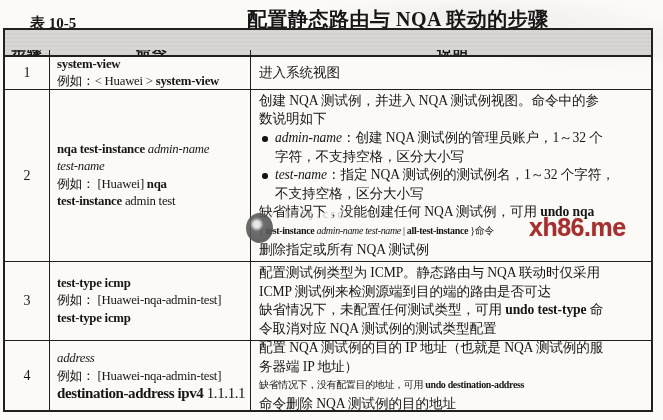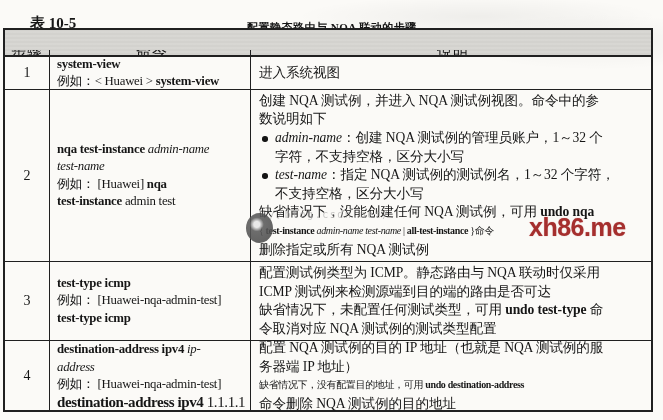--- a/index.html
+++ b/index.html
@@ -13,21 +13,21 @@
     margin:0 auto;
     color:#161616;
     overflow:hidden;
     background:
       radial-gradient(ellipse 260px 30px at 72% 4%, rgba(0,0,0,0.05), transparent 70%),
       radial-gradient(ellipse 200px 40px at 90% 10%, rgba(0,0,0,0.04), transparent 70%),
       #fbfaf7;
   }
   .title-row{position:absolute;top:4px;left:0;width:100%;height:22px;}
   .title-label{position:absolute;left:30px;top:2px;font-weight:bold;font-size:15px;margin-top:8px;}
-  .title-caption{position:absolute;left:247px;top:16px;font-weight:bold;font-size:11px;letter-spacing:0.5px;}
+  .title-caption{position:absolute;left:247px;top:2px;font-weight:bold;font-size:20px;letter-spacing:0.5px;}
 
   .tbl{
     position:absolute;left:3px;top:28px;width:650px;height:384px;
     border:2px solid #202020;
     box-sizing:border-box;
     display:flex;flex-direction:column;
     background:transparent;
   }
   .tr{display:flex;border-bottom:1.5px solid #202020;box-sizing:border-box;}
   .tr:last-child{border-bottom:none;}
@@ -36,21 +36,21 @@
   .td-step{width:45px;flex:none;display:flex;align-items:center;justify-content:center;font-size:14px;}
   .td-cmd{width:201px;flex:none;display:flex;flex-direction:column;justify-content:center;
           padding:2px 3px 2px 7px;font-size:12.8px;line-height:17.5px;letter-spacing:-0.25px;}
   .td-desc{flex:1;display:flex;flex-direction:column;justify-content:center;
            padding:2px 4px 2px 8px;font-size:13.6px;line-height:18.6px;letter-spacing:-0.1px;}
   .tr-header{height:27px;background:
       repeating-linear-gradient(0deg, rgba(0,0,0,0.02) 0 2px, rgba(255,255,255,0.02) 2px 4px),
       #d7d6d2;
       border-bottom:2px solid #202020;}
   .tr-header .td{display:flex;align-items:center;justify-content:center;
-      font-weight:normal;font-size:15px;letter-spacing:1px;margin-top:20px;}
+      font-weight:bold;font-size:15px;letter-spacing:1px;margin-top:20px;}
   .tr-1{height:33px;}
   .tr-2{height:172px;}
   .tr-3{height:80px;}
   .tr-4{height:70px;}
 
   .line,.bullet,.bullet-cont{white-space:nowrap;}
   .bullet{position:relative;padding-left:16px;}
   .bullet::before{content:"";position:absolute;left:3px;top:7px;width:5.5px;height:5.5px;border-radius:50%;background:#141414;}
   .bullet-cont{padding-left:16px;}
   .line.small{font-size:10px;letter-spacing:-0.35px;}
@@ -140,21 +140,20 @@
           <div class="line"><span>配置测试例类型为 ICMP。静态路由与 NQA 联动时仅采用</span></div>
           <div class="line"><span>ICMP 测试例来检测源端到目的端的路由是否可达</span></div>
           <div class="line"><span>缺省情况下，未配置任何测试类型，可用 </span><span class="seg-b">undo test-type</span><span> 命</span></div>
           <div class="line"><span>令取消对应 NQA 测试例的测试类型配置</span></div>
         </div>
     </div>
 
     <div class="tr tr-4">
       <div class="td td-step">4</div>
       <div class="td td-cmd">
-          <div class="line"><span class="seg-b">destination-address ipv4 </span><span class="seg-i">ip-</span></div>
           <div class="line"><span class="seg-i">address</span></div>
           <div class="line"><span>例如： [Huawei-nqa-admin-test]</span></div>
           <div class="line small"><span class="seg-b">destination-address ipv4 </span><span>1.1.1.1</span></div>
         </div>
       <div class="td td-desc">
           <div class="line"><span>配置 NQA 测试例的目的 IP 地址（也就是 NQA 测试例的服</span></div>
           <div class="line"><span>务器端 IP 地址）</span></div>
           <div class="line small"><span>缺省情况下，没有配置目的地址，可用 </span><span class="seg-b">undo destination-address</span></div>
           <div class="line"><span>命令删除 NQA 测试例的目的地址</span></div>
         </div>

